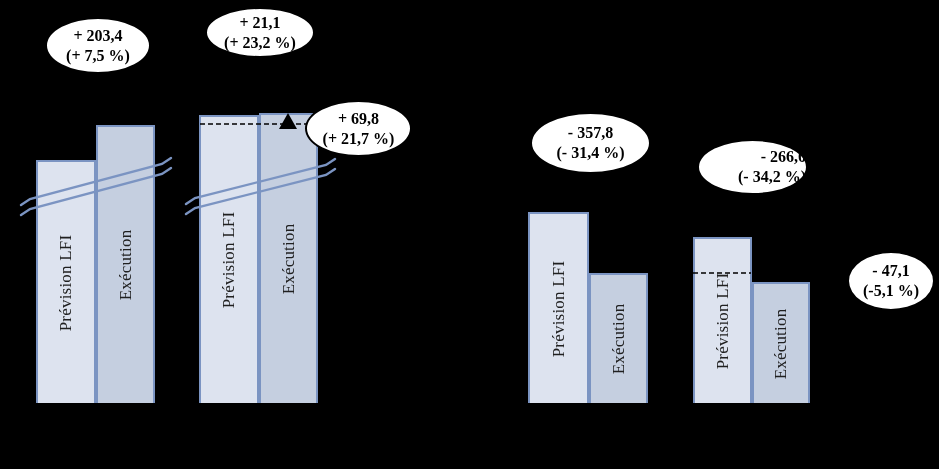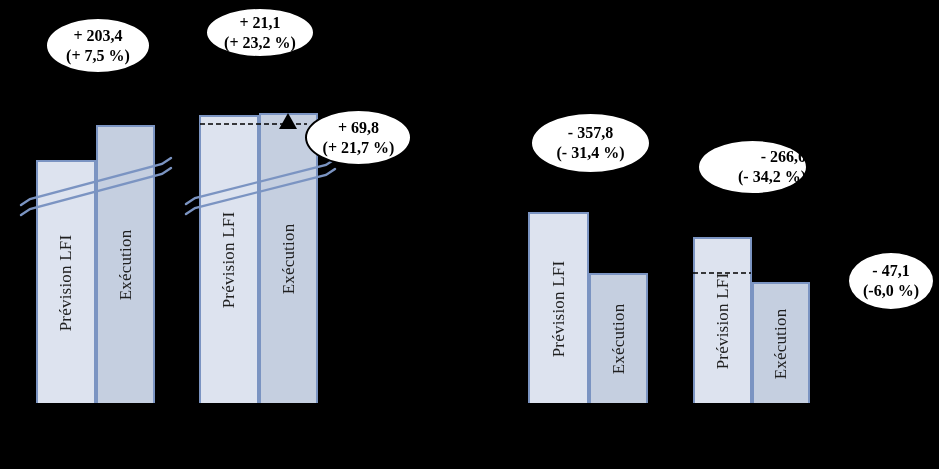--- a/index.html
+++ b/index.html
@@ -97,33 +97,33 @@
   <div class="callout" style="left:45px;top:17px;width:102px;height:53px;text-align:center;">
     <div>+ 203,4</div>
     <div>(+ 7,5 %)</div>
   </div>
 
   <div class="callout" style="left:205px;top:7px;width:106px;height:47px;">
     <div>+ 21,1</div>
     <div>(+ 23,2 %)</div>
   </div>
 
-  <div class="callout" style="left:305px;top:109px;width:103px;height:53px;text-align:center;">
+  <div class="callout" style="left:305px;top:100px;width:103px;height:53px;text-align:center;">
     <div>+ 69,8</div>
     <div>(+ 21,7 %)</div>
   </div>
 
   <div class="callout" style="left:530px;top:112px;width:117px;height:58px;">
     <div>- 357,8</div>
     <div>(- 31,4 %)</div>
   </div>
 
   <div class="callout" style="left:697px;top:139px;width:107px;height:52px;align-items:flex-end;">
     <div>- 266,0</div>
     <div>(- 34,2 %)</div>
   </div>
 
   <div class="callout" style="left:847px;top:251px;width:84px;height:56px;">
     <div>- 47,1</div>
-    <div>(-6,0 %)</div>
+    <div>(-5,1 %)</div>
   </div>
 
 </div>
 
 </body></html>

